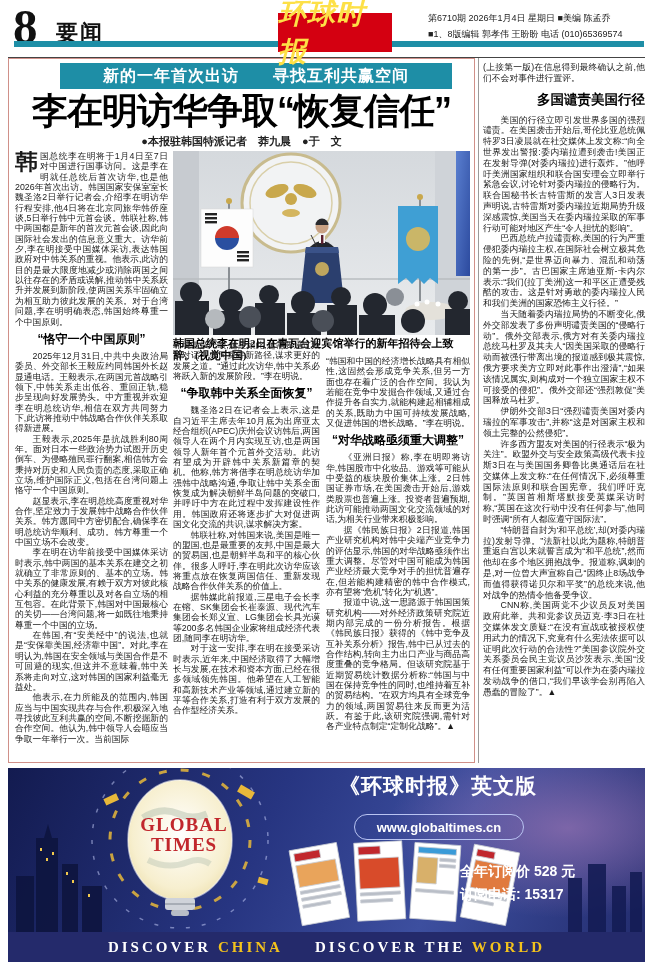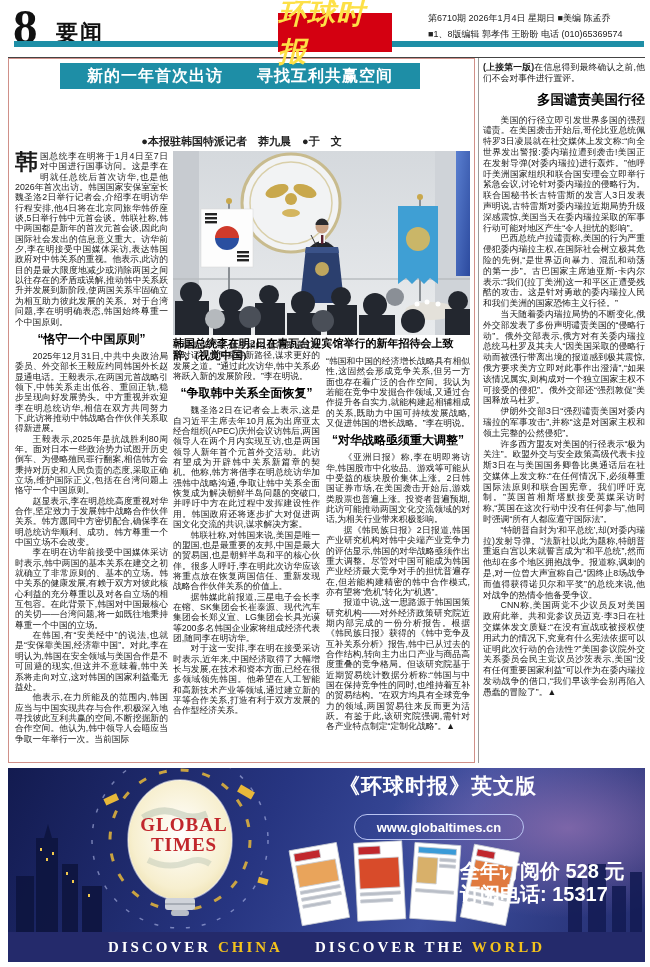--- a/index.html
+++ b/index.html
@@ -15,21 +15,21 @@
             color:#fde047;display:flex;align-items:center;justify-content:center;
             font-family:"DejaVu Serif",serif;font-style:italic;font-weight:bold;font-size:28px;
             letter-spacing:1px;z-index:2;}
   .header-meta{position:absolute;left:428px;top:10px;width:218px;font-size:9px;line-height:16px;color:#222;}
 
   .top-rule{position:absolute;left:8px;top:57px;width:637px;height:1px;background:#444;}
 
   
   .story{position:absolute;left:8px;top:58px;width:467px;height:705px;border:1px solid var(--frame);
          box-sizing:border-box;background:#fff;}
-  .kicker{position:absolute;left:51px;top:4px;width:360px;height:26px;background:var(--teal);
+  .kicker{position:absolute;left:51px;top:4px;width:392px;height:26px;background:var(--teal);
           color:#fff;font-size:16px;font-weight:bold;letter-spacing:1px;
           display:flex;align-items:center;justify-content:center;}
   .headline{position:absolute;left:0;top:31px;width:100%;text-align:center;
             font-size:36px;font-weight:900;letter-spacing:-1px;line-height:42px;color:#000;}
   .byline{position:absolute;left:0;top:75px;width:100%;text-align:center;
           font-family:"Liberation Serif",serif;font-size:11px;font-weight:bold;color:#222;}
 
   .col{position:absolute;overflow:hidden;}
   .col p{margin:0;text-indent:2em;text-align:justify;font-size:8.8px;line-height:10.35px;color:#1a1a1a;}
   .col p.noindent{text-indent:0;}
@@ -42,37 +42,37 @@
   .photo{position:absolute;left:164px;top:92px;width:297px;height:184px;background:#dadde0;}
   .photo svg{display:block;width:100%;height:100%;}
   .caption{position:absolute;left:164px;top:278px;width:297px;font-family:"Liberation Serif",serif;
            font-size:11px;font-weight:bold;line-height:12px;color:#000;}
 
   
   .v-divider{position:absolute;left:478px;top:58px;width:1px;height:705px;background:#9a9a9a;}
   .sidebar{position:absolute;left:483px;top:62px;width:162px;height:700px;overflow:hidden;}
   .sidebar p{margin:0;text-indent:2em;text-align:justify;font-size:8.8px;line-height:10.8px;color:#1a1a1a;}
   .sidebar p.noindent{text-indent:0;}
-  .sidebar .lead-label{font-weight:bold;margin-top:21px;}
+  .sidebar .lead-label{font-weight:normal;margin-top:21px;}
   .sidebar-subhead{font-size:13.5px;font-weight:bold;text-align:right;margin:7px 0 6px 0;color:#000;}
 
   
   .ad{position:absolute;left:8px;top:768px;width:637px;height:194px;overflow:hidden;}
   .ad-main{position:absolute;left:0;top:0;right:0;bottom:30px;
            background:linear-gradient(115deg,#131b50 0%,#273581 40%,#3d4f9f 68%,#232c6e 100%);overflow:hidden;}
   .ad-main svg{position:absolute;left:0;top:0;width:100%;height:100%;}
   .bulb-text{position:absolute;left:124px;top:47px;width:104px;text-align:center;
              color:#c1272d;font-family:"Liberation Serif",serif;font-weight:bold;
              font-size:19px;line-height:20px;letter-spacing:1px;}
   .ad-title{position:absolute;left:300px;top:4px;width:260px;text-align:center;
             color:#fff;font-size:21px;font-weight:bold;letter-spacing:1px;}
   .ad-url-pill{position:absolute;left:346px;top:46px;width:168px;height:24px;border:1px solid #b9c4f2;
                border-radius:13px;color:#fff;font-size:13px;font-weight:bold;
                display:flex;align-items:center;justify-content:center;}
-  .ad-price{position:absolute;left:452px;top:92px;width:180px;color:#fff;font-size:20px;
+  .ad-price{position:absolute;left:452px;top:92px;width:180px;color:#fff;font-size:14px;
             font-weight:bold;line-height:23px;}
   .ad-bar{position:absolute;left:0;bottom:0;width:100%;height:30px;background:var(--navy);
           display:flex;align-items:center;justify-content:center;gap:32px;
           font-family:"Liberation Serif",serif;font-size:15px;font-weight:bold;letter-spacing:3px;color:#fff;}
   .ad-bar .yellow{color:var(--yellow);}
 </style>
 </head>
 <body>
 
 <div class="page">
@@ -83,20 +83,21 @@
   <div class="masthead">环球时报</div>
   <div class="header-meta">
     <div>第6710期 2026年1月4日 星期日 ■美编 陈孟乔</div>
     <div>■1、8版编辑 郭孝伟 王盼盼 电话 (010)65369574</div>
   </div>
 
   <div class="top-rule"></div>
 
   <div class="story">
     <div class="kicker">新的一年首次出访　　寻找互利共赢空间</div>
+    <div class="headline">李在明访华争取“恢复信任”</div>
     <div class="byline">●本报驻韩国特派记者　莽九晨　●于　文</div>
 
     <div class="col col-1">
       <p class="noindent"><span class="dropcap">韩</span><span>国总统李在明将于1月4日至7日对中国进行国事访问。这是李在明就任总统后首次访华,也是他2026年首次出访。韩国国家安保室室长魏圣洛2日举行记者会,介绍李在明访华行程安排,他4日将在北京同旅华韩侨座谈,5日举行韩中元首会谈。韩联社称,韩中两国都是新年的首次元首会谈,因此向国际社会发出的信息意义重大。访华前夕,李在明接受中国媒体采访,表达韩国政府对中韩关系的重视。他表示,此访的目的是最大限度地减少或消除两国之间以往存在的矛盾或误解,推动韩中关系跃升并发展到新阶段,使两国关系牢固确立为相互助力彼此发展的关系。对于台湾问题,李在明明确表态,韩国始终尊重一个中国原则。</span></p>
       <div class="col-subhead">“恪守一个中国原则”</div>
       <p>2025年12月31日,中共中央政治局委员、外交部长王毅应约同韩国外长赵显通电话。王毅表示,在两国元首战略引领下,中韩关系走出低谷、重回正轨,稳步呈现向好发展势头。中方重视并欢迎李在明总统访华,相信在双方共同努力下,此访将推动中韩战略合作伙伴关系取得新进展。</p>
       <p>王毅表示,2025年是抗战胜利80周年。面对日本一些政治势力试图开历史倒车、为侵略殖民罪行翻案,相信韩方会秉持对历史和人民负责的态度,采取正确立场,维护国际正义,包括在台湾问题上恪守一个中国原则。</p>
       <p>赵显表示,李在明总统高度重视对华合作,坚定致力于发展韩中战略合作伙伴关系。韩方愿同中方密切配合,确保李在明总统访华顺利、成功。韩方尊重一个中国立场不会改变。</p>
       <p>李在明在访华前接受中国媒体采访时表示,韩中两国的基本关系在建交之初就确立了非常原则的、基本的立场。韩中关系的健康发展,有赖于双方对彼此核心利益的充分尊重以及对各自立场的相互包容。在此背景下,韩国对中国最核心的关切——台湾问题,将一如既往地秉持尊重一个中国的立场。</p>
       <p>在韩国,有“安美经中”的说法,也就是“安保靠美国,经济靠中国”。对此,李在明认为,韩国在安全领域与美国合作是不可回避的现实,但这并不意味着,韩中关系将走向对立,这对韩国的国家利益毫无益处。</p>

